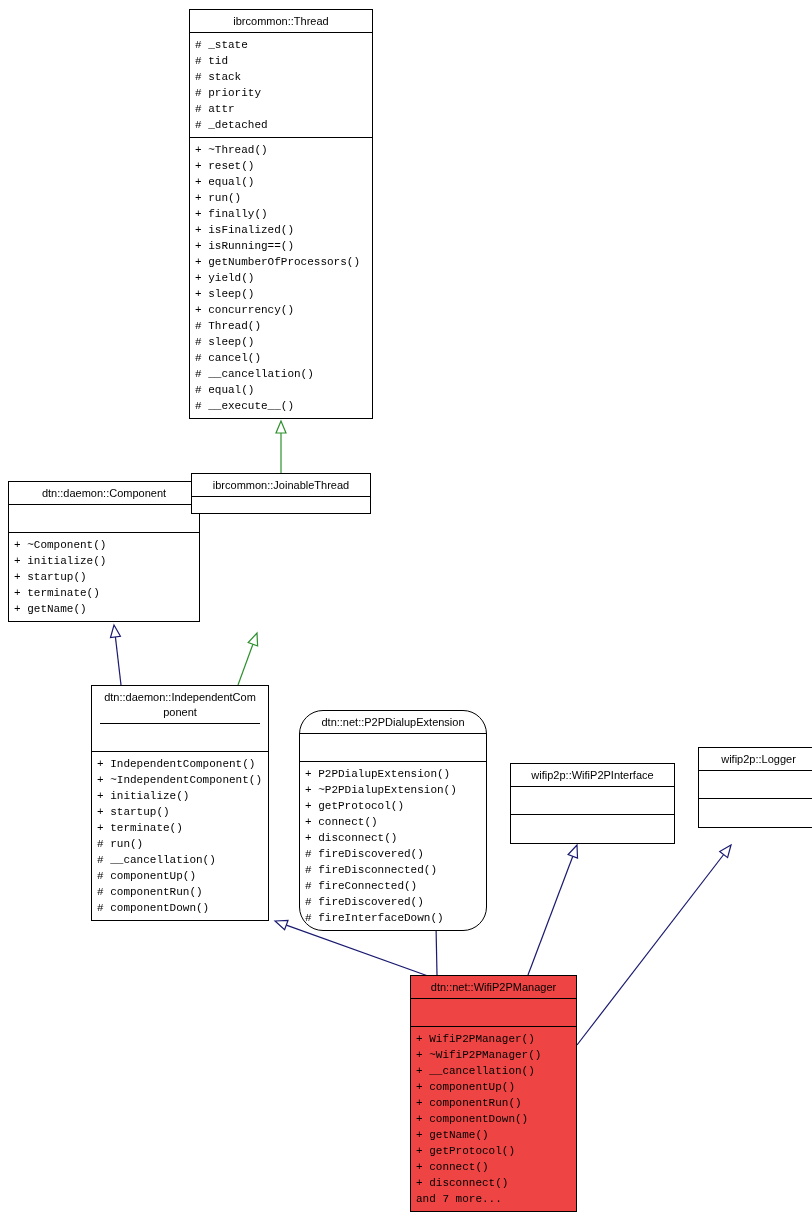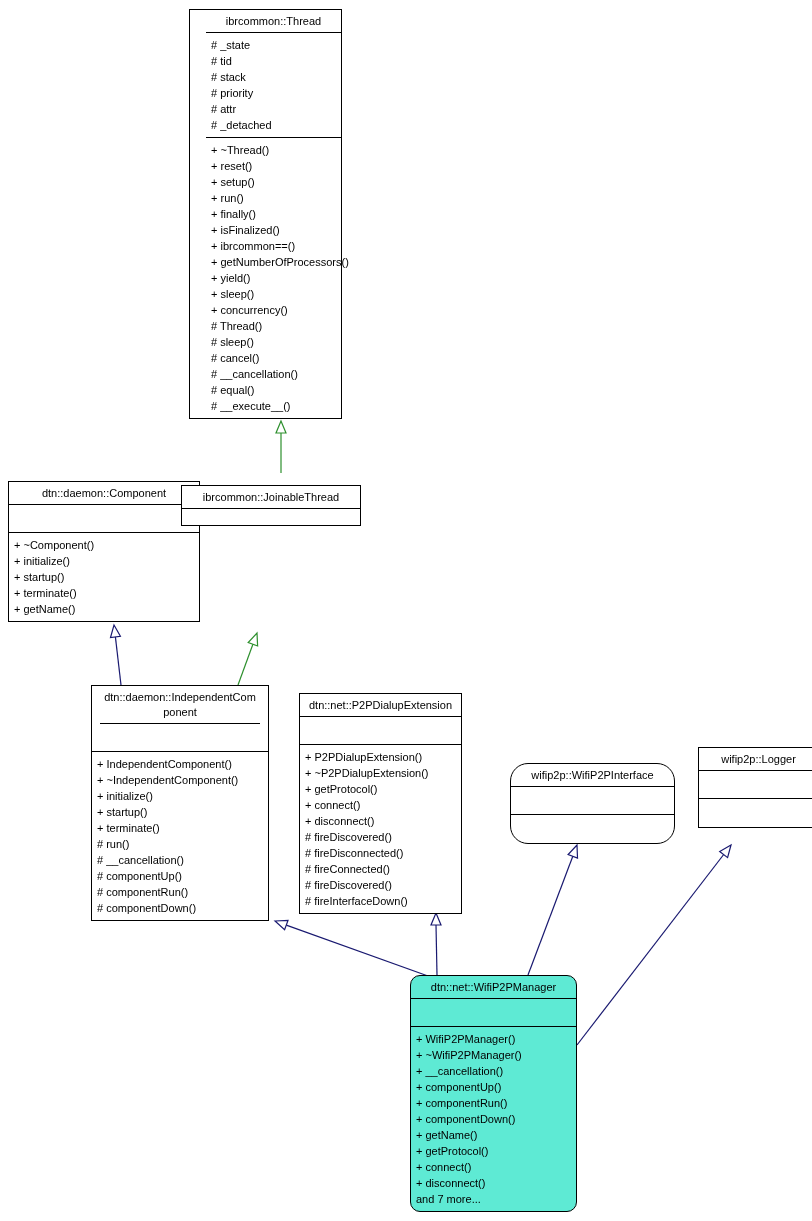--- a/index.html
+++ b/index.html
@@ -13,38 +13,38 @@
   svg.arrows { position:absolute; left:0; top:0; }
 
   .arrow line { stroke-width:1.2; fill:none; }
   .arrow polygon { fill:#ffffff; stroke-width:1.2; }
   .arrow.public line, .arrow.public polygon { stroke:#191970; }
   .arrow.protected line, .arrow.protected polygon { stroke:#2d8f2d; }
 
   .uml-class {
     position:absolute; background:#ffffff; border:1px solid #000000;
   }
-  .uml-class.highlight { background:#5eead4;border-radius:10px; }
+  .uml-class.highlight { background:#ef4444; }
   .uml-title {
     text-align:center; padding:4px 2px 3px 2px; border-bottom:1px solid #000;
     overflow-wrap:anywhere; line-height:15px;
   }
   .uml-section {
-    padding:4px 5px; min-height:28px; border-bottom:1px solid #000;
+    padding:4px 5px; min-height:28px; border-bottom:1px solid #000;font-family:Liberation Mono, monospace;
   }
   .uml-section:last-child { border-bottom:0; min-height:16px; }
   .uml-member { line-height:16px; white-space:nowrap; }
 
-  #box-thread   { left:189px; top:9px;   width:153px;padding-left:16px; }
+  #box-thread   { left:189px; top:9px;   width:184px; }
   #box-component{ left:8px;   top:481px; width:192px; }
-  #box-joinable { left:181px; top:473px; width:180px;margin-top:12px; }
+  #box-joinable { left:191px; top:473px; width:180px; }
   #box-indep    { left:91px;  top:685px; width:178px; }
   #box-indep .uml-title { max-width:160px; margin:0 auto; }
-  #box-p2p      { left:299px; top:693px; width:163px; }
-  #box-wififace { left:510px; top:763px; width:165px;border-radius:18px; }
+  #box-p2p      { left:299px; top:710px; width:188px;border-radius:24px; }
+  #box-wififace { left:510px; top:763px; width:165px; }
   #box-logger   { left:698px; top:747px; width:121px; }
   #box-manager  { left:410px; top:975px; width:167px; }
   #box-wififace .uml-section:last-child,
   #box-logger .uml-section:last-child { min-height:28px; }
 </style>
 </head>
 <body>
 
 <div class="canvas">
 
@@ -85,25 +85,25 @@
         <div class="uml-member"># _state</div>
         <div class="uml-member"># tid</div>
         <div class="uml-member"># stack</div>
         <div class="uml-member"># priority</div>
         <div class="uml-member"># attr</div>
         <div class="uml-member"># _detached</div>
       </div>
     <div class="uml-section">
         <div class="uml-member">+ ~Thread()</div>
         <div class="uml-member">+ reset()</div>
-        <div class="uml-member">+ setup()</div>
+        <div class="uml-member">+ equal()</div>
         <div class="uml-member">+ run()</div>
         <div class="uml-member">+ finally()</div>
         <div class="uml-member">+ isFinalized()</div>
-        <div class="uml-member">+ ibrcommon==()</div>
+        <div class="uml-member">+ isRunning==()</div>
         <div class="uml-member">+ getNumberOfProcessors()</div>
         <div class="uml-member">+ yield()</div>
         <div class="uml-member">+ sleep()</div>
         <div class="uml-member">+ concurrency()</div>
         <div class="uml-member"># Thread()</div>
         <div class="uml-member"># sleep()</div>
         <div class="uml-member"># cancel()</div>
         <div class="uml-member"># __cancellation()</div>
         <div class="uml-member"># equal()</div>
         <div class="uml-member"># __execute__()</div>

